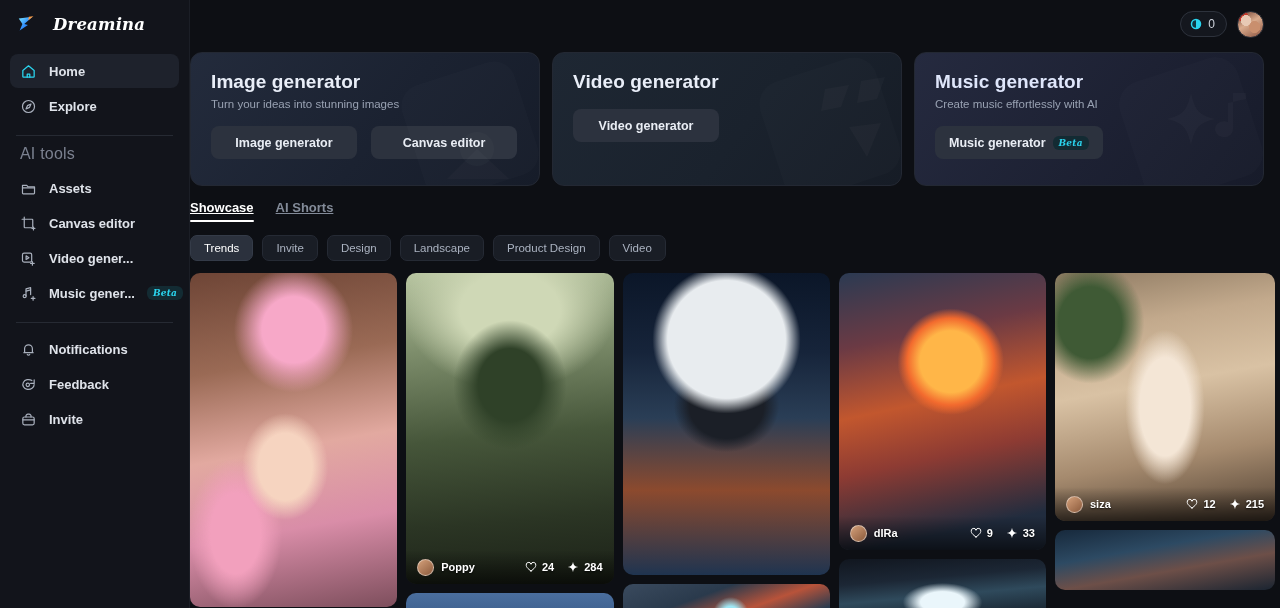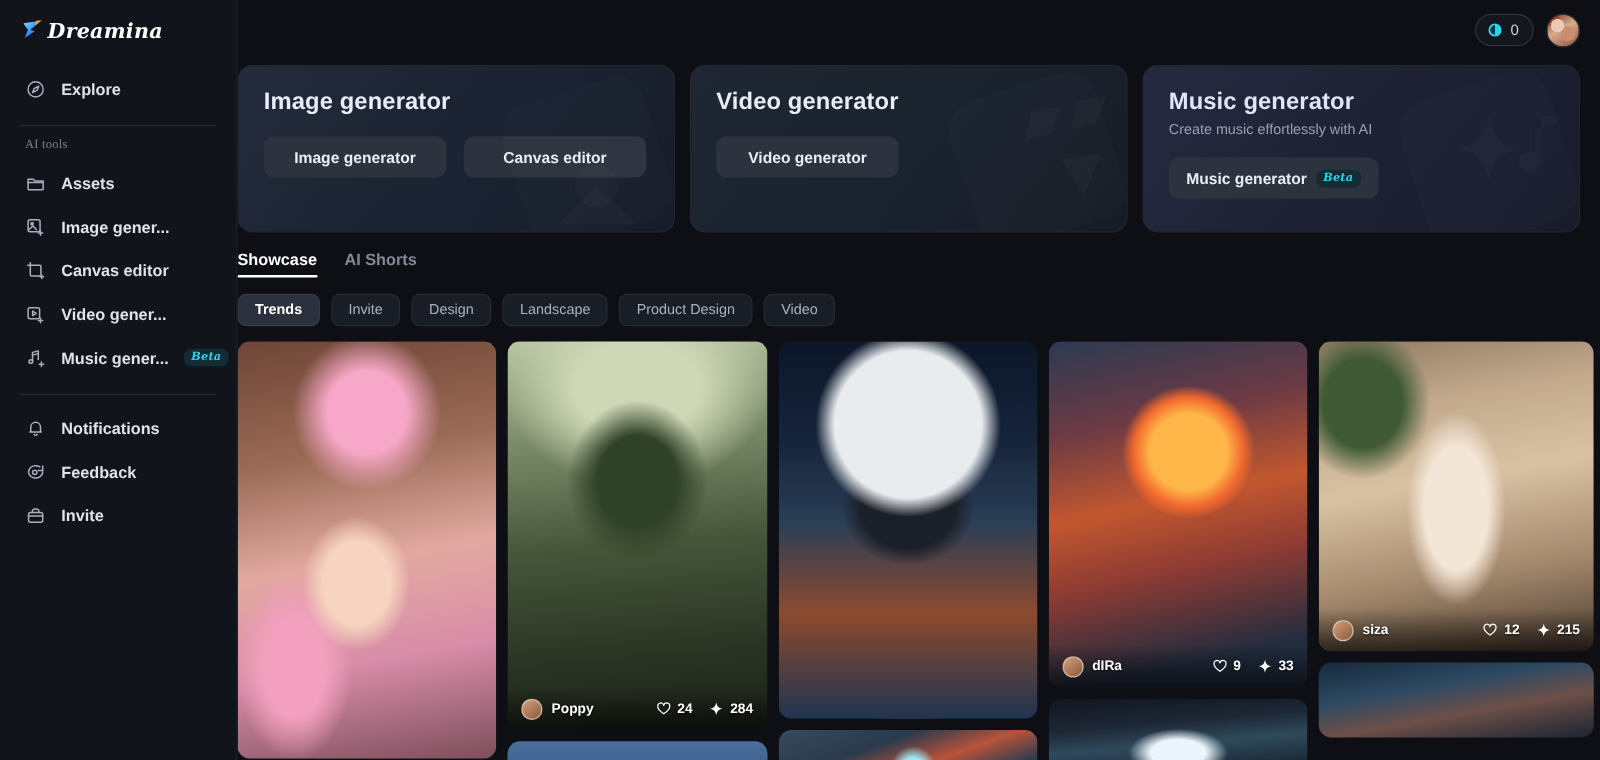--- a/index.html
+++ b/index.html
@@ -15,21 +15,21 @@
 
   
   .sidebar {
     width: 190px; height: 608px; flex: 0 0 190px;
     background: #12141b;
     border-right: 1px solid #1b1e26;
     display: flex; flex-direction: column;
     padding: 0 10px;
   }
   .logo-row {
-    height: 48px; display: flex; align-items: center; gap: 0;
+    height: 48px; display: flex; align-items: center; gap: 15px;
     padding-left: 6px; margin-bottom: 6px;
   }
   .logo-mark { width: 22px; height: 22px; flex: 0 0 22px; position: relative; }
   .logo-text {
     font-family: "DejaVu Serif", serif;
     font-style: italic; font-weight: 700;
     font-size: 16.5px; letter-spacing: .2px; color: #ffffff;
   }
   .nav-item {
     display: flex; align-items: center; gap: 12px;
@@ -37,22 +37,22 @@
     margin-bottom: 1px; cursor: pointer; position: relative;
   }
   .nav-item .nav-label {
     font-size: 13px; font-weight: 700; color: #dfe3ea; white-space: nowrap;
   }
   .nav-item.active { background: #1e222c; }
   .nav-item .ico { width: 17px; height: 17px; flex: 0 0 17px; display: block; }
   .nav-item .ico svg { width: 17px; height: 17px; display: block; }
   .sb-divider { height: 1px; background: #262a33; margin: 11px 6px 9px 6px; }
   .section-label {
-    font-size: 10px; color: #7b8190; padding: 0 10px;
-    margin-bottom: 8px; letter-spacing: .2px; font-family: Liberation Serif, serif;
+    font-size: 16px; color: #7b8190; padding: 0 10px;
+    margin-bottom: 8px; letter-spacing: .2px;
   }
   .beta-pill {
     margin-left: auto; font-size: 9px; font-weight: 700; font-style: italic;
     color: #2ad4ee; background: #132b33; border-radius: 6px;
     padding: 2px 6px; letter-spacing: .2px;
     font-family: "DejaVu Serif", serif;
   }
 
   
   .main { flex: 1 1 auto; height: 608px; position: relative; overflow: hidden; }
@@ -101,38 +101,38 @@
     padding: 0 14px; min-width: 146px; cursor: pointer; border: none;
     font-family: "Liberation Sans", sans-serif;
   }
   .hero-btn .beta-pill { margin-left: 0; }
   .hero-deco { position: absolute; right: -10px; top: 0; width: 190px; height: 134px; opacity: .5; }
 
   
   .tabs { display: flex; gap: 22px; padding: 14px 0 0 0; margin-left: 0; }
   .tab {
     font-size: 13px; font-weight: 700; color: #838b99;
-    padding-bottom: 7px; cursor: pointer; position: relative;
+    padding-bottom: 7px; cursor: pointer; position: relative; text-decoration: underline;
   }
   .tab.active { color: #ffffff; }
   .tab.active::after {
     content: ""; position: absolute; left: 0; right: 0; bottom: 0;
     height: 2px; background: #ffffff; border-radius: 1px;
   }
 
   
   .chips { display: flex; gap: 9px; margin-top: 13px; }
   .chip {
     height: 26px; border-radius: 7px; background: #191d25;
     border: 1px solid #252a34;
     display: flex; align-items: center; padding: 0 13px;
     font-size: 11.5px; color: #aab2c0; cursor: pointer; white-space: nowrap;
   }
   .chip.active {
-    background: #2b313d; color: #ffffff; font-weight: 700; border-color: #343b48;
+    background: #2b313d; color: #ffffff; font-weight: 400; border-color: #343b48;
   }
 
   
   .masonry {
     display: flex; gap: 9px; margin-top: 12px; padding-right: 5px;
     height: 340px; overflow: hidden;
   }
   .mcol { display: flex; flex-direction: column; gap: 9px; }
   .mcard {
     border-radius: 10px; overflow: hidden; position: relative;
@@ -222,20 +222,29 @@
               <stop offset="100%" stop-color="#1452d8"></stop>
             </linearGradient>
           </defs>
           <path d="M3 6 L18 4 L9 12 L13 13 L4 19 L7 12 Z" fill="url(#lg1)"></path>
           <path d="M14 4 L19 3.5 L13.5 8 Z" fill="#ff9b3d"></path>
         </svg>
       </span>
       <span class="logo-text">Dreamina</span>
     </div>
 
+    <div class="nav-item active">
+      <span class="ico">
+        <svg viewBox="0 0 24 24" fill="none" stroke="#2ad4ee" stroke-width="1.8" stroke-linecap="round" stroke-linejoin="round">
+          <path d="M4 10.5 L12 4 L20 10.5 V19 a1 1 0 0 1-1 1 H5 a1 1 0 0 1-1-1 Z"></path>
+          <path d="M10.2 20 v-4.2 h3.6 V20"></path>
+        </svg>
+      </span>
+      <span class="nav-label">Home</span>
+    </div>
 
     <div class="nav-item">
       <span class="ico">
         <svg viewBox="0 0 24 24" fill="none" stroke="#a9b0bd" stroke-width="1.7" stroke-linecap="round" stroke-linejoin="round">
           <circle cx="12" cy="12" r="8.5"></circle>
           <path d="M15.5 8.5 L10.5 10.8 L8.5 15.5 L13.5 13.2 Z"></path>
         </svg>
       </span>
       <span class="nav-label">Explore</span>
     </div>
@@ -247,31 +256,20 @@
     <div class="nav-item">
       <span class="ico">
         <svg viewBox="0 0 24 24" fill="none" stroke="#a9b0bd" stroke-width="1.7" stroke-linecap="round" stroke-linejoin="round">
           <path d="M3.5 7.5 h6 l1.6 2 h9.4 v9 a1 1 0 0 1-1 1 H4.5 a1 1 0 0 1-1-1 Z"></path>
           <path d="M3.5 11.2 h17"></path>
         </svg>
       </span>
       <span class="nav-label">Assets</span>
     </div>
 
-    <div class="nav-item">
-      <span class="ico">
-        <svg viewBox="0 0 24 24" fill="none" stroke="#a9b0bd" stroke-width="1.7" stroke-linecap="round" stroke-linejoin="round">
-          <rect x="3.5" y="4" width="13.5" height="13.5" rx="2.2"></rect>
-          <circle cx="8" cy="8.5" r="1.3"></circle>
-          <path d="M4.5 15 L9 11 L13 15"></path>
-          <path d="M17.5 16.5 v5 M15 19 h5"></path>
-        </svg>
-      </span>
-      <span class="nav-label">Image gener...</span>
-    </div>
 
     <div class="nav-item">
       <span class="ico">
         <svg viewBox="0 0 24 24" fill="none" stroke="#a9b0bd" stroke-width="1.7" stroke-linecap="round" stroke-linejoin="round">
           <path d="M6 3 v14 a1 1 0 0 0 1 1 h10"></path>
           <path d="M3 6 h14 a1 1 0 0 1 1 1 v10"></path>
           <path d="M19 17 v4 M17 19 h4"></path>
         </svg>
       </span>
       <span class="nav-label">Canvas editor</span>
@@ -355,20 +353,21 @@
 
       <div class="hero image-card">
         <div class="hero-deco">
           <svg viewBox="0 0 190 134" width="190" height="134">
             <rect x="52" y="18" width="118" height="118" rx="22" transform="rotate(-18 111 77)" fill="#ffffff" opacity="0.035"></rect>
             <circle cx="118" cy="96" r="17" fill="#ffffff" opacity="0.045"></circle>
             <path d="M88 126 L118 96 L150 126 Z" fill="#ffffff" opacity="0.045"></path>
           </svg>
         </div>
         <div class="hero-title">Image generator</div>
+        <div class="hero-sub">Turn your ideas into stunning images</div>
         <div class="hero-btns">
           <button class="hero-btn">Image generator</button>
           <button class="hero-btn">Canvas editor</button>
         </div>
       </div>
 
       <div class="hero video-card">
         <div class="hero-deco">
           <svg viewBox="0 0 190 134" width="190" height="134">
             <rect x="48" y="14" width="122" height="122" rx="24" transform="rotate(-18 109 75)" fill="#ffffff" opacity="0.03"></rect>

